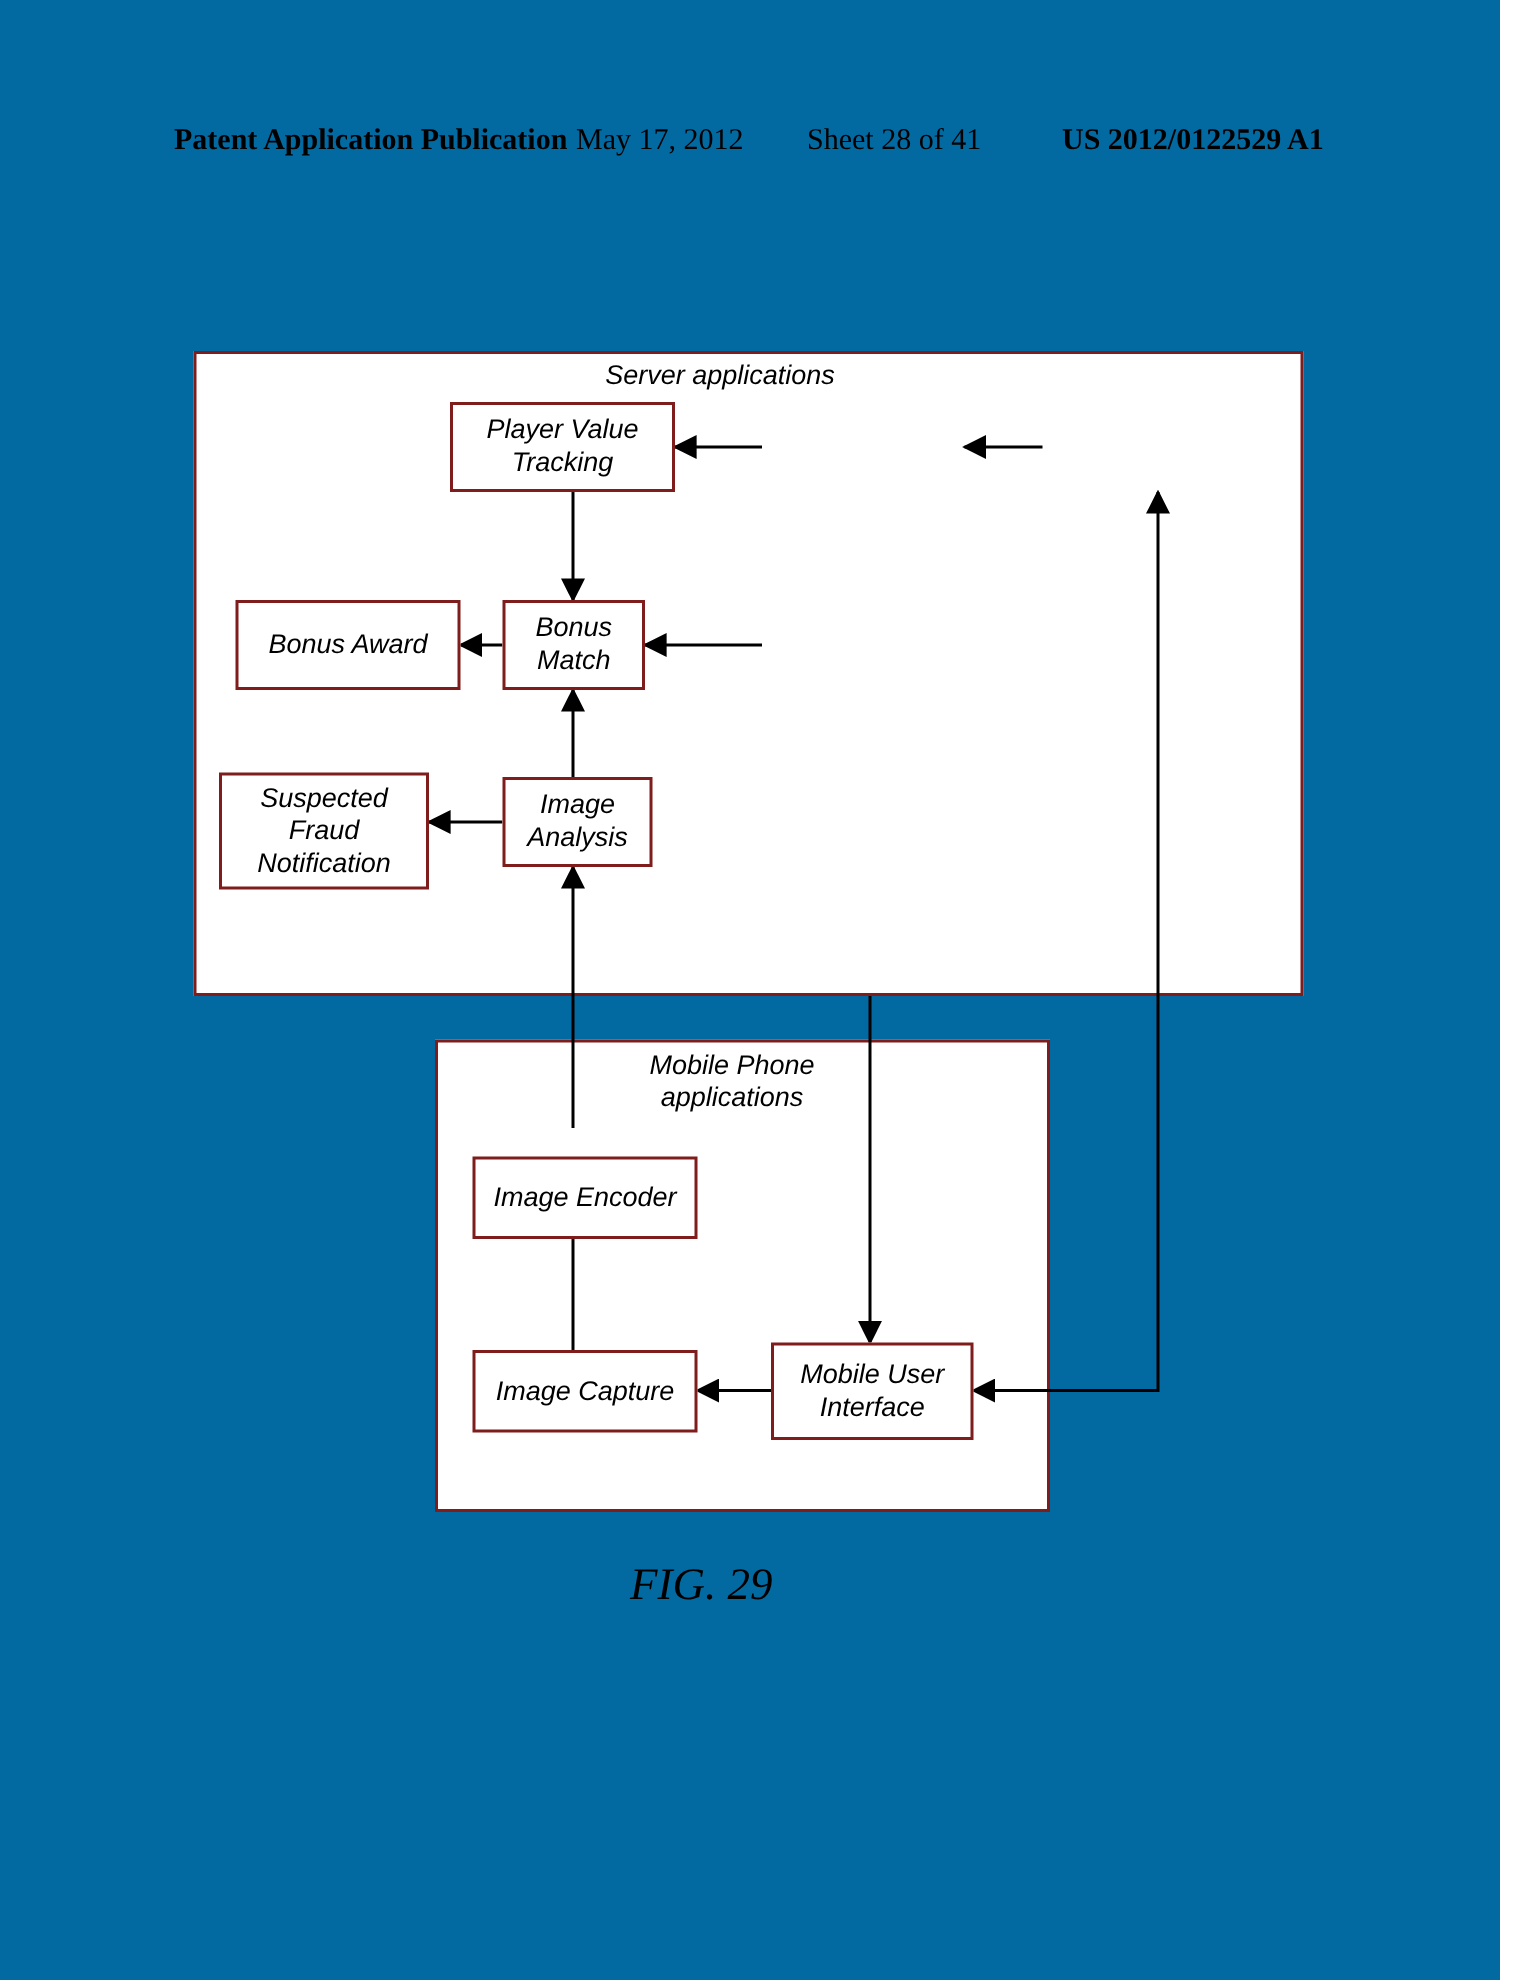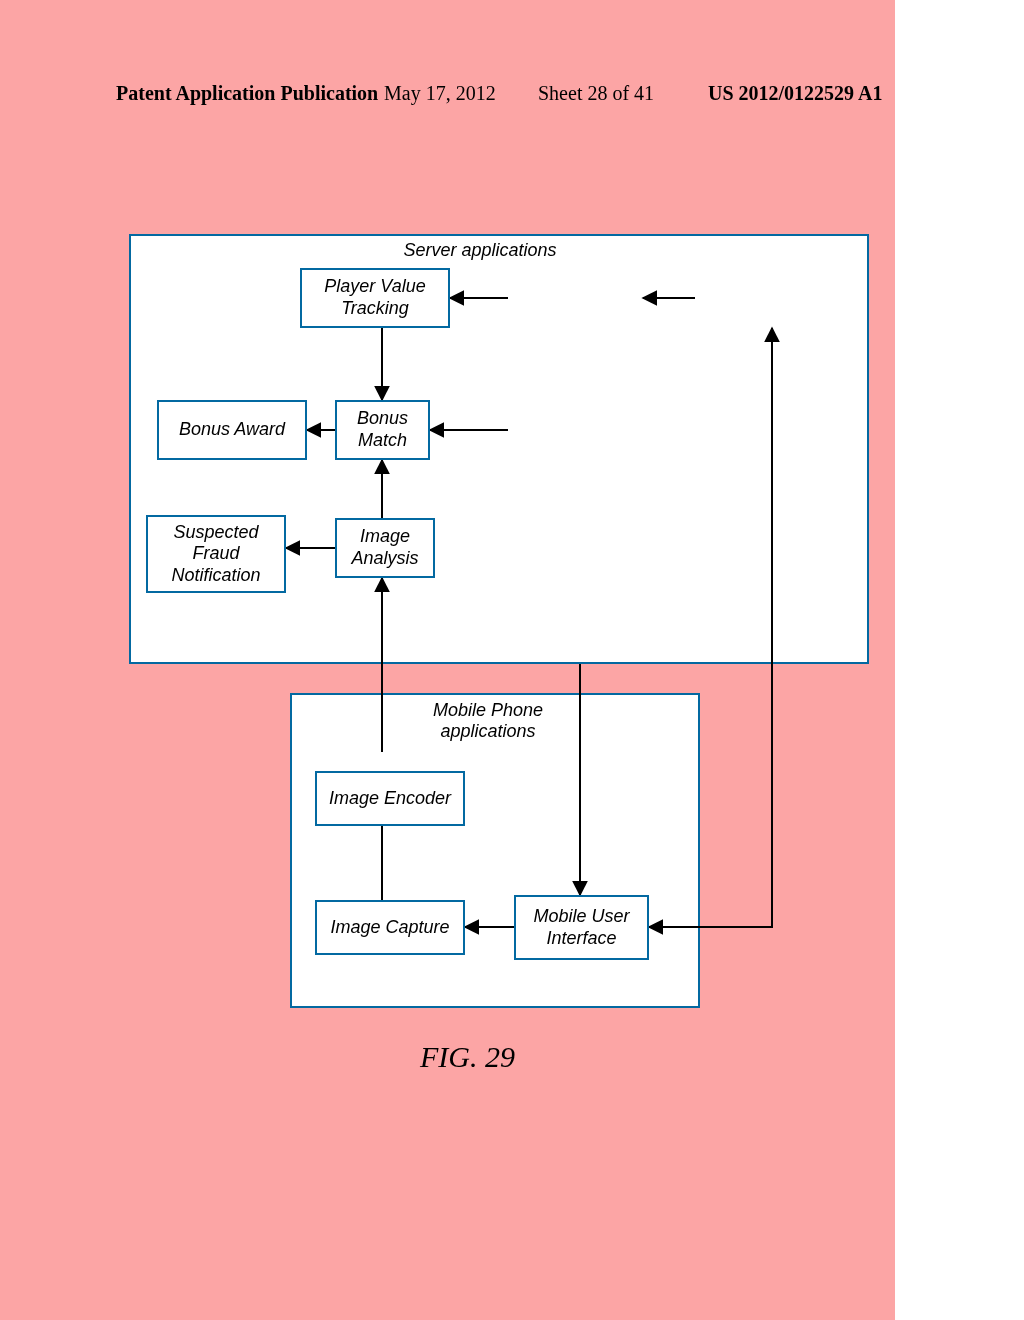--- a/index.html
+++ b/index.html
@@ -1,24 +1,24 @@
 <!DOCTYPE html>
 <html><head>
 <meta charset="utf-8">
 <style>
   body {
     margin: 0;
     background: #fff;
     font-family: Verdana, Geneva, sans-serif;
   }
   .page {
-    width: 895px;
+    width: 1000px;
     height: 1320px;
     position: relative;
-    background: #fca5a5;
+    background: #0369a1;
     text-decoration: underline;
   }
   .header {
     position: absolute;
     top: 82px;
     left: 0;
     width: 100%;
     font-family: "Times New Roman", Times, serif;
     font-size: 20px;
   }
@@ -30,21 +30,21 @@
   .diagram {
     position: absolute;
     left: 0;
     top: 0;
     width: 1024px;
     height: 1320px;
   }
 
   .box {
     position: absolute;
-    border: 2px solid #0369a1;
+    border: 2px solid #7f1d1d;
     background: #fff;
     display: flex;
     align-items: center;
     justify-content: center;
     text-align: center;
     font-style: italic;
     font-size: 18px;
     line-height: 1.2;
     padding: 4px;
     box-sizing: border-box;

